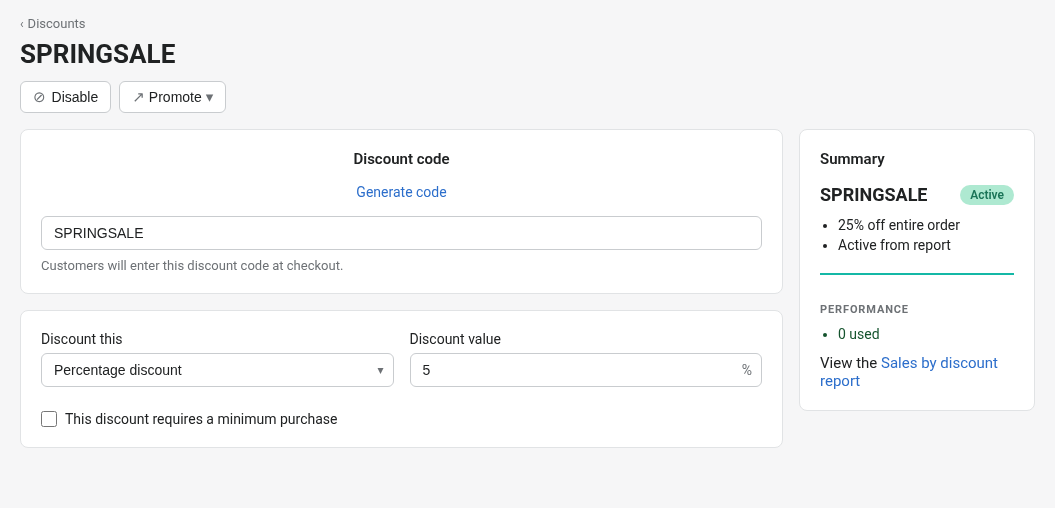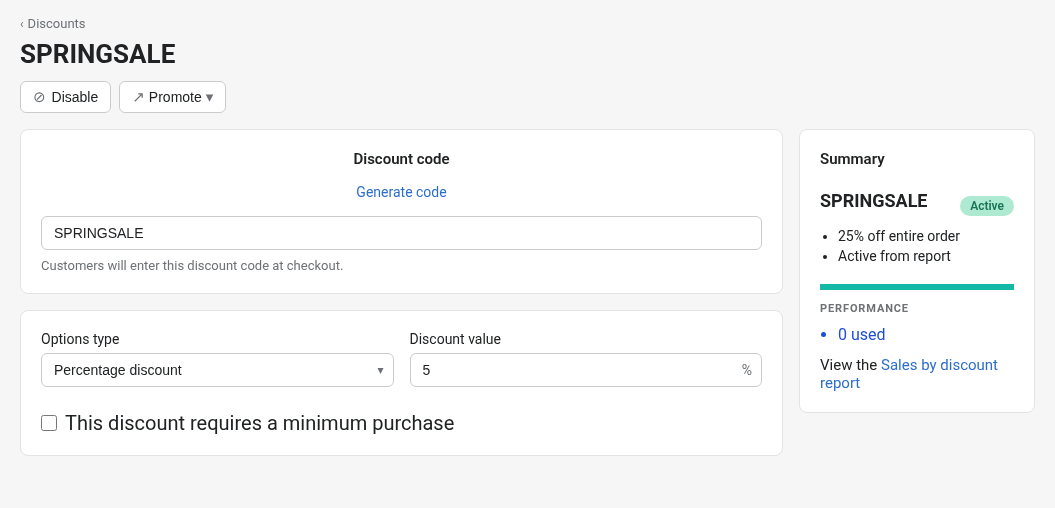--- a/index.html
+++ b/index.html
@@ -181,21 +181,21 @@
       padding-top: 4px;
     }
     .checkbox-input {
       width: 16px;
       height: 16px;
       cursor: pointer;
       border: 1px solid #c9cccf;
       border-radius: 3px;
     }
     .checkbox-label {
-      font-size: 20px;
+      font-size: 14px;
       color: #202223;
       cursor: pointer;
     }
     
     .summary-title {
       font-size: 15px;
       font-weight: 600;
       color: #202223;
       margin-bottom: 16px;
     }
@@ -210,52 +210,51 @@
       font-weight: 700;
       color: #202223;
     }
     .active-badge {
       background: #aee9d1;
       color: #1a7457;
       font-size: 12px;
       font-weight: 600;
       padding: 3px 10px;
       border-radius: 12px;
-      margin-top: 12px;
     }
     .summary-list {
       list-style: disc;
       padding-left: 18px;
       margin-bottom: 20px;
     }
     .summary-list li {
       font-size: 14px;
       color: #202223;
       margin-bottom: 4px;
     }
     .performance-section {
-      border-top: 6px solid #14b8a6;
-      padding-top: 12px;
+      border-top: 2px solid #14b8a6;
+      padding-top: 28px;
     }
     .performance-title {
       font-size: 11px;
       font-weight: 700;
       color: #6d7175;
       letter-spacing: 0.08em;
       text-transform: uppercase;
       margin-bottom: 10px;
     }
     .performance-list {
       list-style: disc;
       padding-left: 18px;
       margin-bottom: 12px;
     }
     .performance-list li {
-      font-size: 16px;
-      color: #1d4ed8;
+      font-size: 14px;
+      color: #14532d;
     }
     .report-text {
       font-size: 15px;
       color: #202223;
     }
     .report-link {
       color: #2c6ecb;
       cursor: pointer;
       text-decoration: none;
     }
@@ -297,21 +296,21 @@
         </div>
         <input type="text" class="discount-code-input" value="SPRINGSALE" style="">
         <p class="helper-text">Customers will enter this discount code at checkout.</p>
       </div>
 
       <div class="card">
 
         <div class="options-grid">
 
           <div class="field-group wide">
-            <label class="field-label">Options type</label>
+            <label class="field-label">Discount this</label>
             <div class="select-wrapper">
               <select class="select-input">
                 <option>Percentage discount</option>
                 <option>Fixed amount discount</option>
                 <option>Free shipping</option>
               </select>
               <span class="select-arrow">▾</span>
             </div>
           </div>
 

